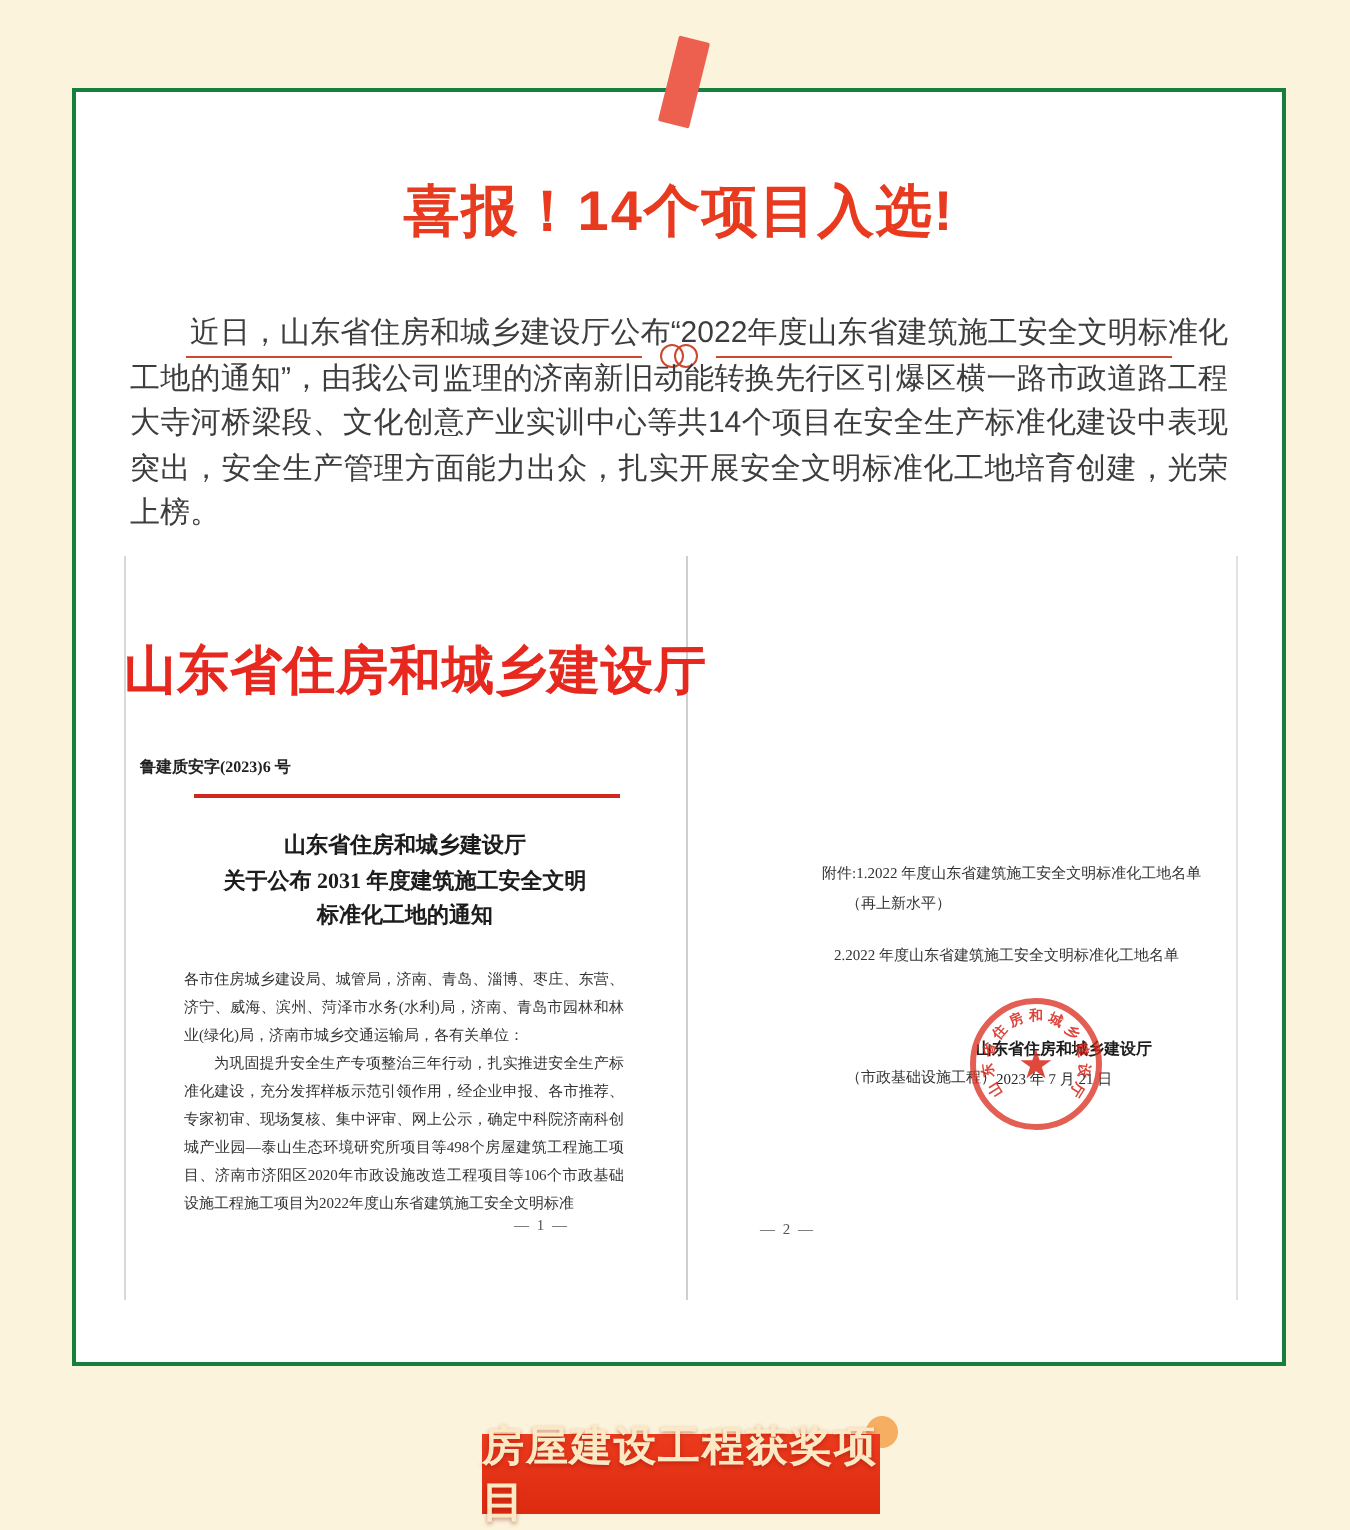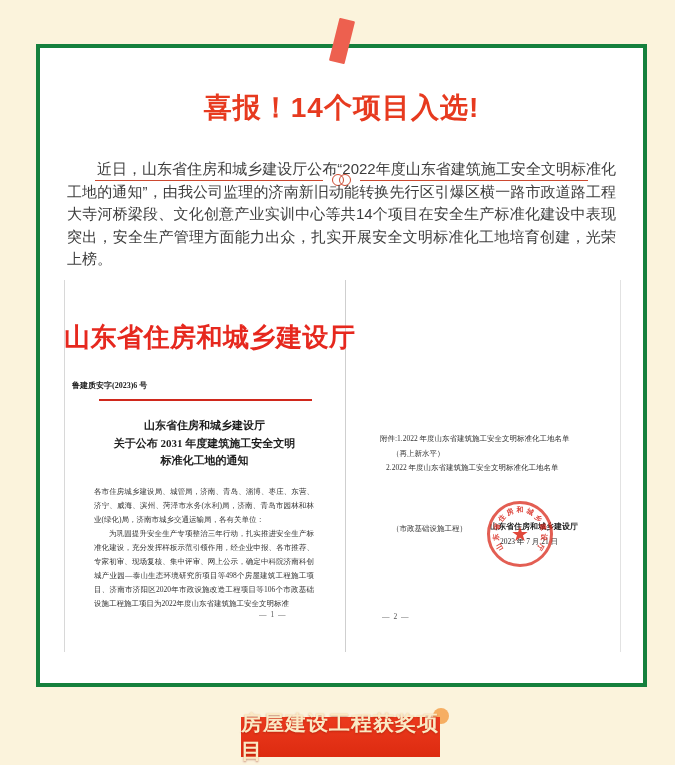--- a/index.html
+++ b/index.html
@@ -1,20 +1,20 @@
 <!DOCTYPE html>
 <html><head>
 <meta charset="utf-8">
 <style>
   html,body{margin:0;padding:0;}
   body{font-family:"Liberation Sans","DejaVu Sans",sans-serif;}
   .page{position:relative;width:675px;height:765px;background:#fbf3dc;overflow:hidden;}
 
   .card{position:absolute;left:36px;top:44px;width:603px;height:635px;background:#ffffff;
-        border:4px solid #15803d;}
+        border:2px solid #15803d;}
 
   .tape{position:absolute;left:334px;top:19px;width:16px;height:44px;background:#ed604f;
         transform:rotate(14deg);border-radius:1px;z-index:3;}
 
   .main-title{position:absolute;left:0;top:41px;width:100%;text-align:center;
         font-size:28px;font-weight:bold;color:#e73a1f;letter-spacing:1px;}
 
   .divider{position:absolute;left:0;top:126px;width:100%;display:flex;align-items:center;justify-content:center;}
   .divider .line{width:228px;height:0;border-top:1px solid #cc4930;}
   .divider .rings{display:flex;margin:0 9px;}
@@ -38,23 +38,23 @@
   .redline{position:absolute;left:35px;top:119px;width:213px;height:2px;background:#d0281c;}
   .doc-title{position:absolute;left:0;top:137px;width:281px;text-align:center;
         font-size:11px;font-weight:bold;line-height:17.5px;color:#1c1c1c;}
 
   .doc-body{font-size:7.5px;line-height:14px;text-align:justify;color:#333;}
   .left-body{position:absolute;left:30px;top:205px;width:220px;}
   .right-body{position:absolute;left:333px;top:27px;width:219px;}
   .doc-body p{margin:0;}
   .doc-body p.indent{text-indent:2em;}
 
-  .attach{position:absolute;left:314px;top:152px;width:219px;font-size:7.5px;line-height:14.5px;color:#333;}
+  .attach{position:absolute;left:347px;top:152px;width:219px;font-size:7.5px;line-height:14.5px;color:#333;}
   .attach div{white-space:nowrap;}
-  .at0{padding-left:2px;} .at1{padding-left:14px;} .at2{padding-left:8px;} .at3{padding-left:14px;margin-top:46px;}
+  .at0{padding-left:2px;} .at1{padding-left:14px;} .at2{padding-left:8px;margin-top:12px;} .at3{padding-left:14px;margin-top:46px;}
 
   .signer{position:absolute;left:420px;top:241px;width:100px;font-size:8px;font-weight:bold;
         color:#1d1d1d;text-align:center;white-space:nowrap;}
   .sigdate{position:absolute;left:415px;top:257px;width:100px;font-size:7.5px;color:#2a2a2a;text-align:center;white-space:nowrap;}
 
   .seal{position:absolute;left:423px;top:221px;width:66px;height:66px;z-index:2;pointer-events:none;}
   .seal .ringb{position:absolute;inset:0;border:3px solid rgba(218,40,25,0.75);border-radius:50%;box-sizing:border-box;}
   .seal .star{position:absolute;left:0;top:0;width:66px;height:66px;display:flex;align-items:center;justify-content:center;
         color:rgba(218,40,25,0.85);font-size:20px;}
   .seal .ringtext{position:absolute;left:33px;top:33px;width:0;height:0;}

